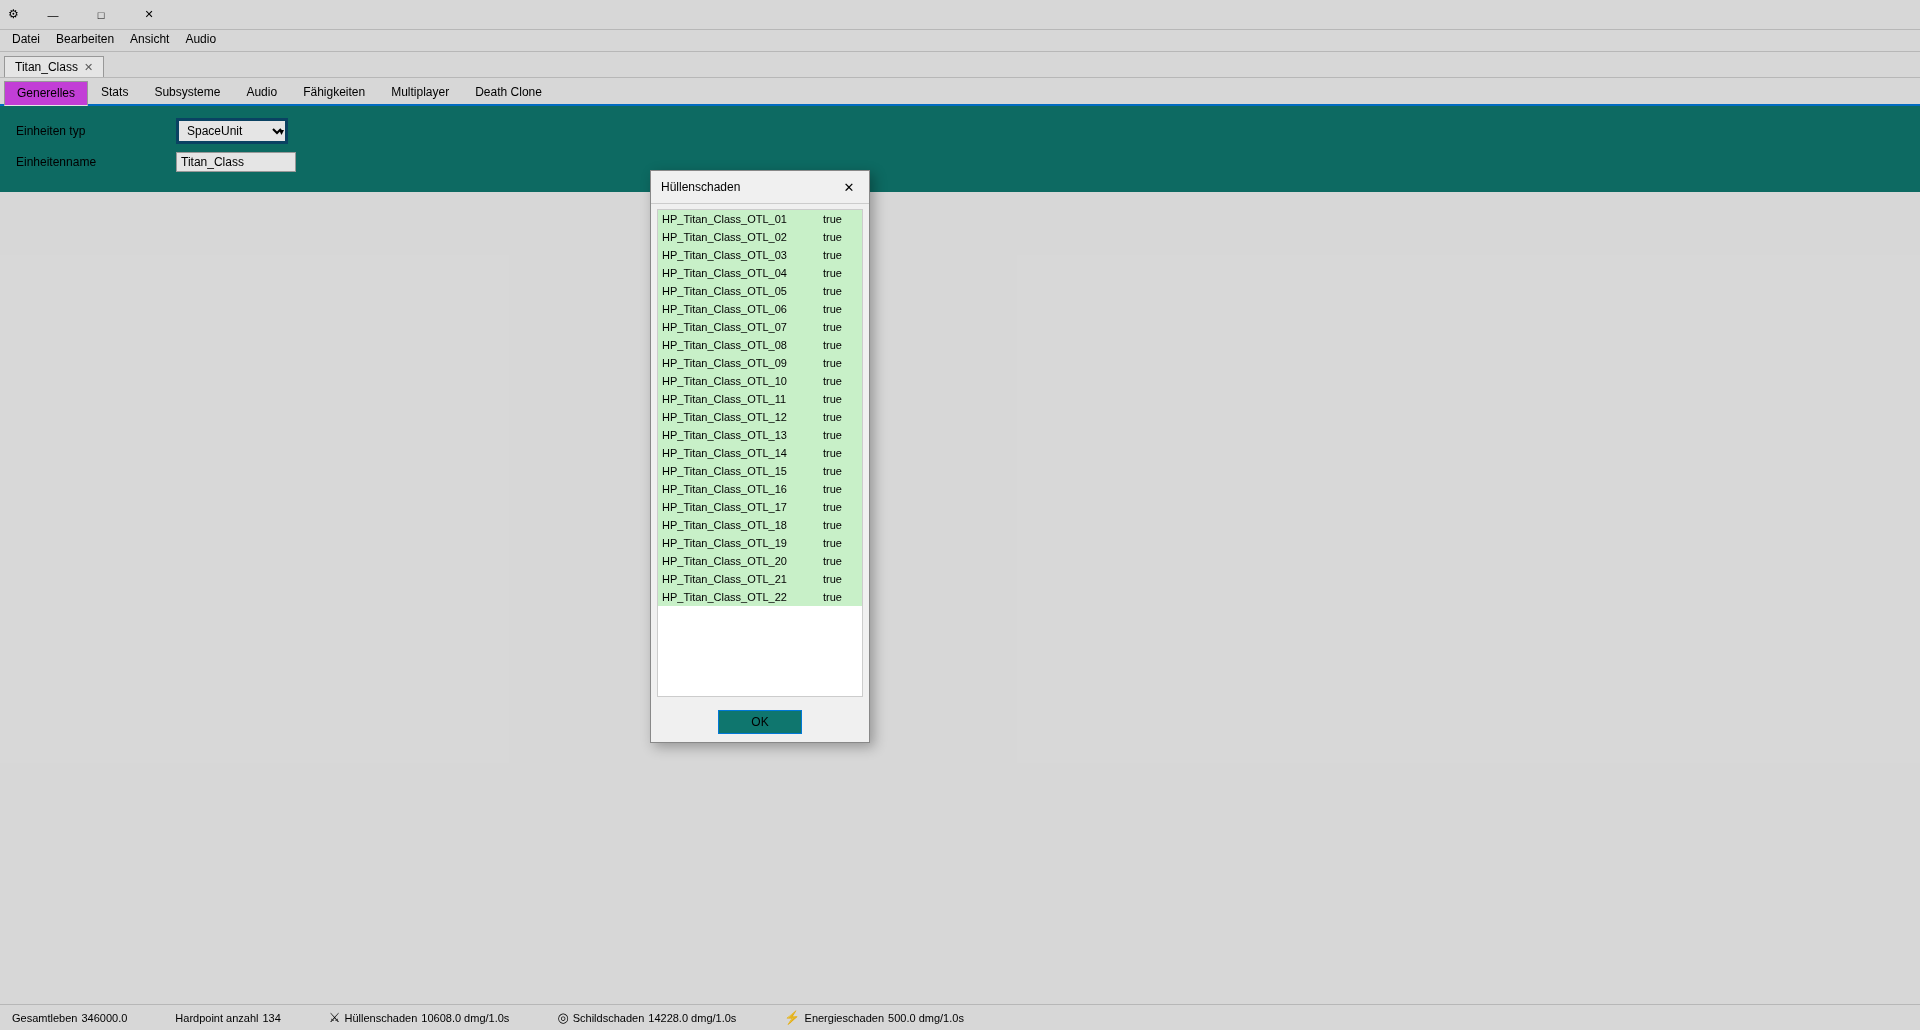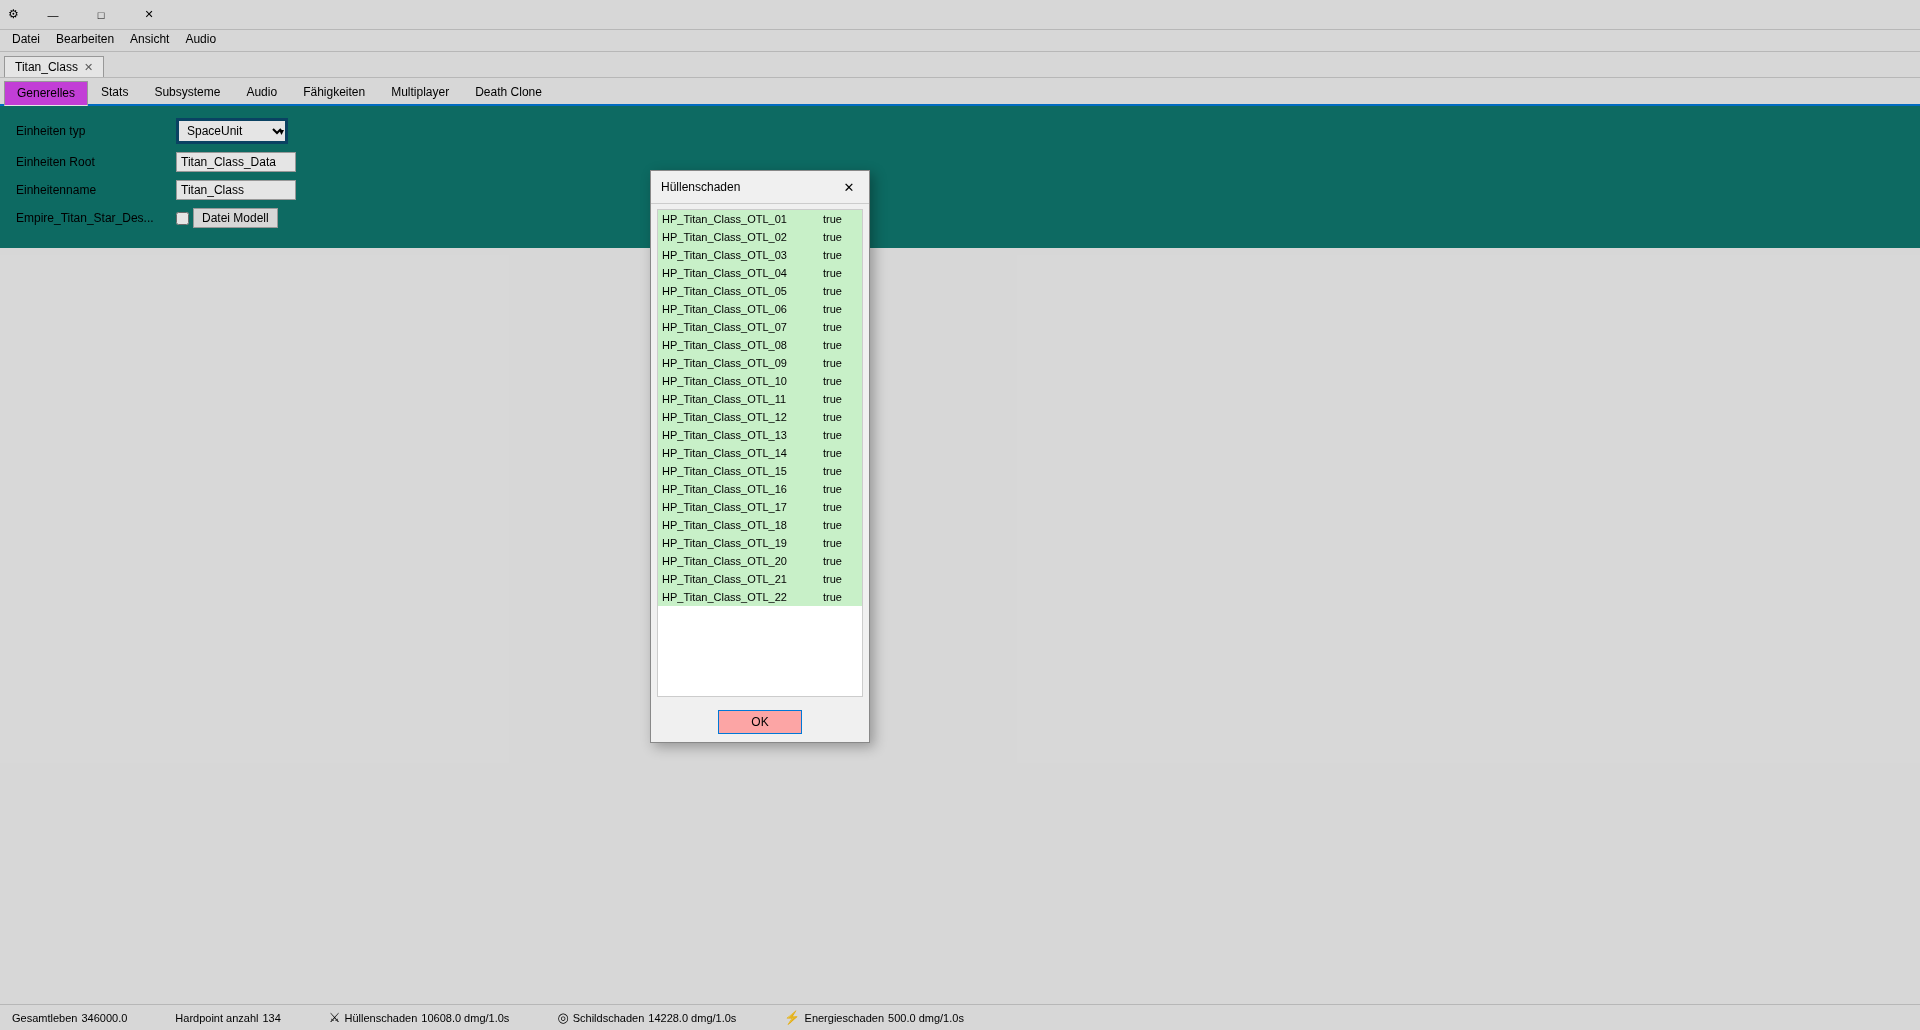--- a/index.html
+++ b/index.html
@@ -229,21 +229,21 @@
       font-size: 11px;
     }
 
     #dialog-footer {
       display: flex;
       justify-content: center;
       padding: 8px;
     }
     .dialog-ok-btn {
       border: 1px solid #0078d7;
-      background: #fca5a5;
+      background: #0f766e;
       padding: 4px 32px;
       font-size: 12px;
       cursor: pointer;
     }
 
     
     #status-bar {
       position: absolute;
       bottom: 0;
       left: 0;
@@ -335,35 +335,26 @@
     <span class="form-label">Einheiten typ</span>
     <div class="select-wrapper">
       <select class="form-select-el">
         <option>SpaceUnit</option>
         <option>GroundUnit</option>
         <option>AirUnit</option>
       </select>
     </div>
   </div>
 
-  <div class="form-row">
-    <span class="form-label">Einheiten Root</span>
-    <input type="text" class="form-input" style="width: 120px;" value="Titan_Class_Data">
-  </div>
 
   <div class="form-row">
     <span class="form-label">Einheitenname</span>
     <input type="text" class="form-input" style="width: 120px;" value="Titan_Class">
   </div>
 
-  <div class="form-row">
-    <span class="form-label">Empire_Titan_Star_Des...</span>
-    <input type="checkbox" style="margin-right: 4px;">
-    <button class="form-btn">Datei Modell</button>
-  </div>
 </div>
 
 <div id="dialog-overlay">
   <div id="dialog">
     <div id="dialog-titlebar">
       <span>Hüllenschaden</span>
       <div id="dialog-close-btn">✕</div>
     </div>
 
     <div id="dialog-list-container">

